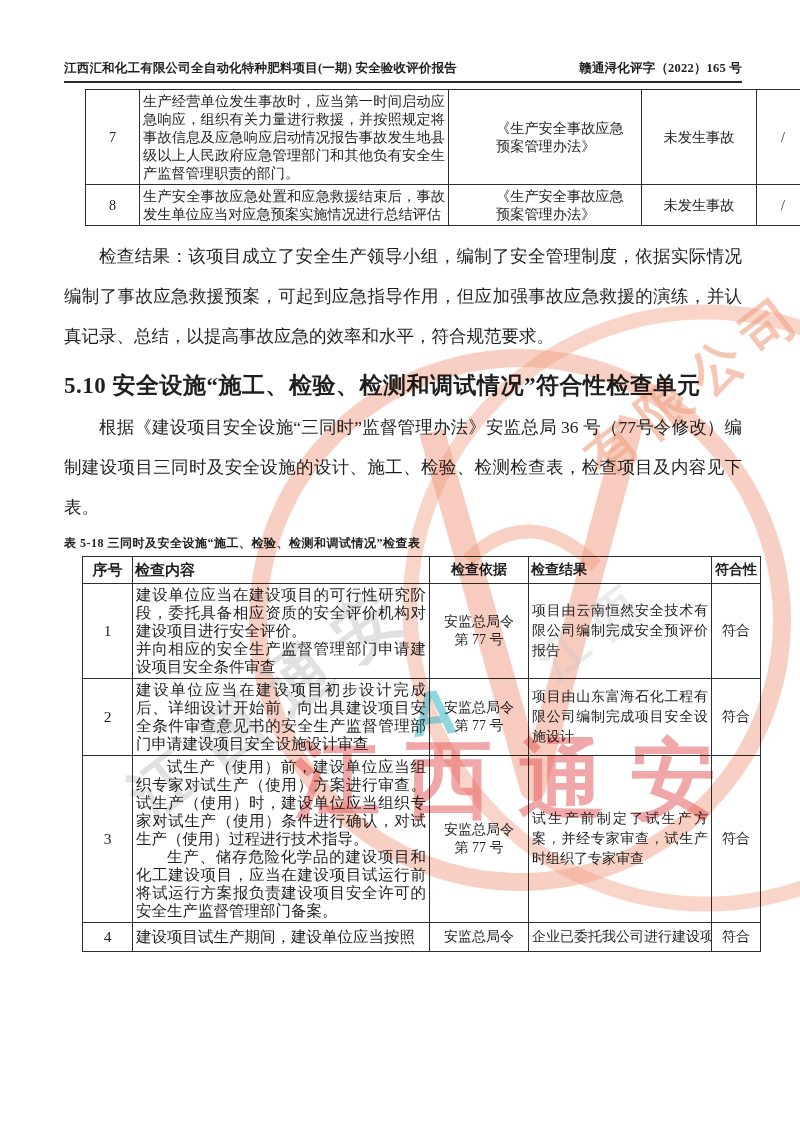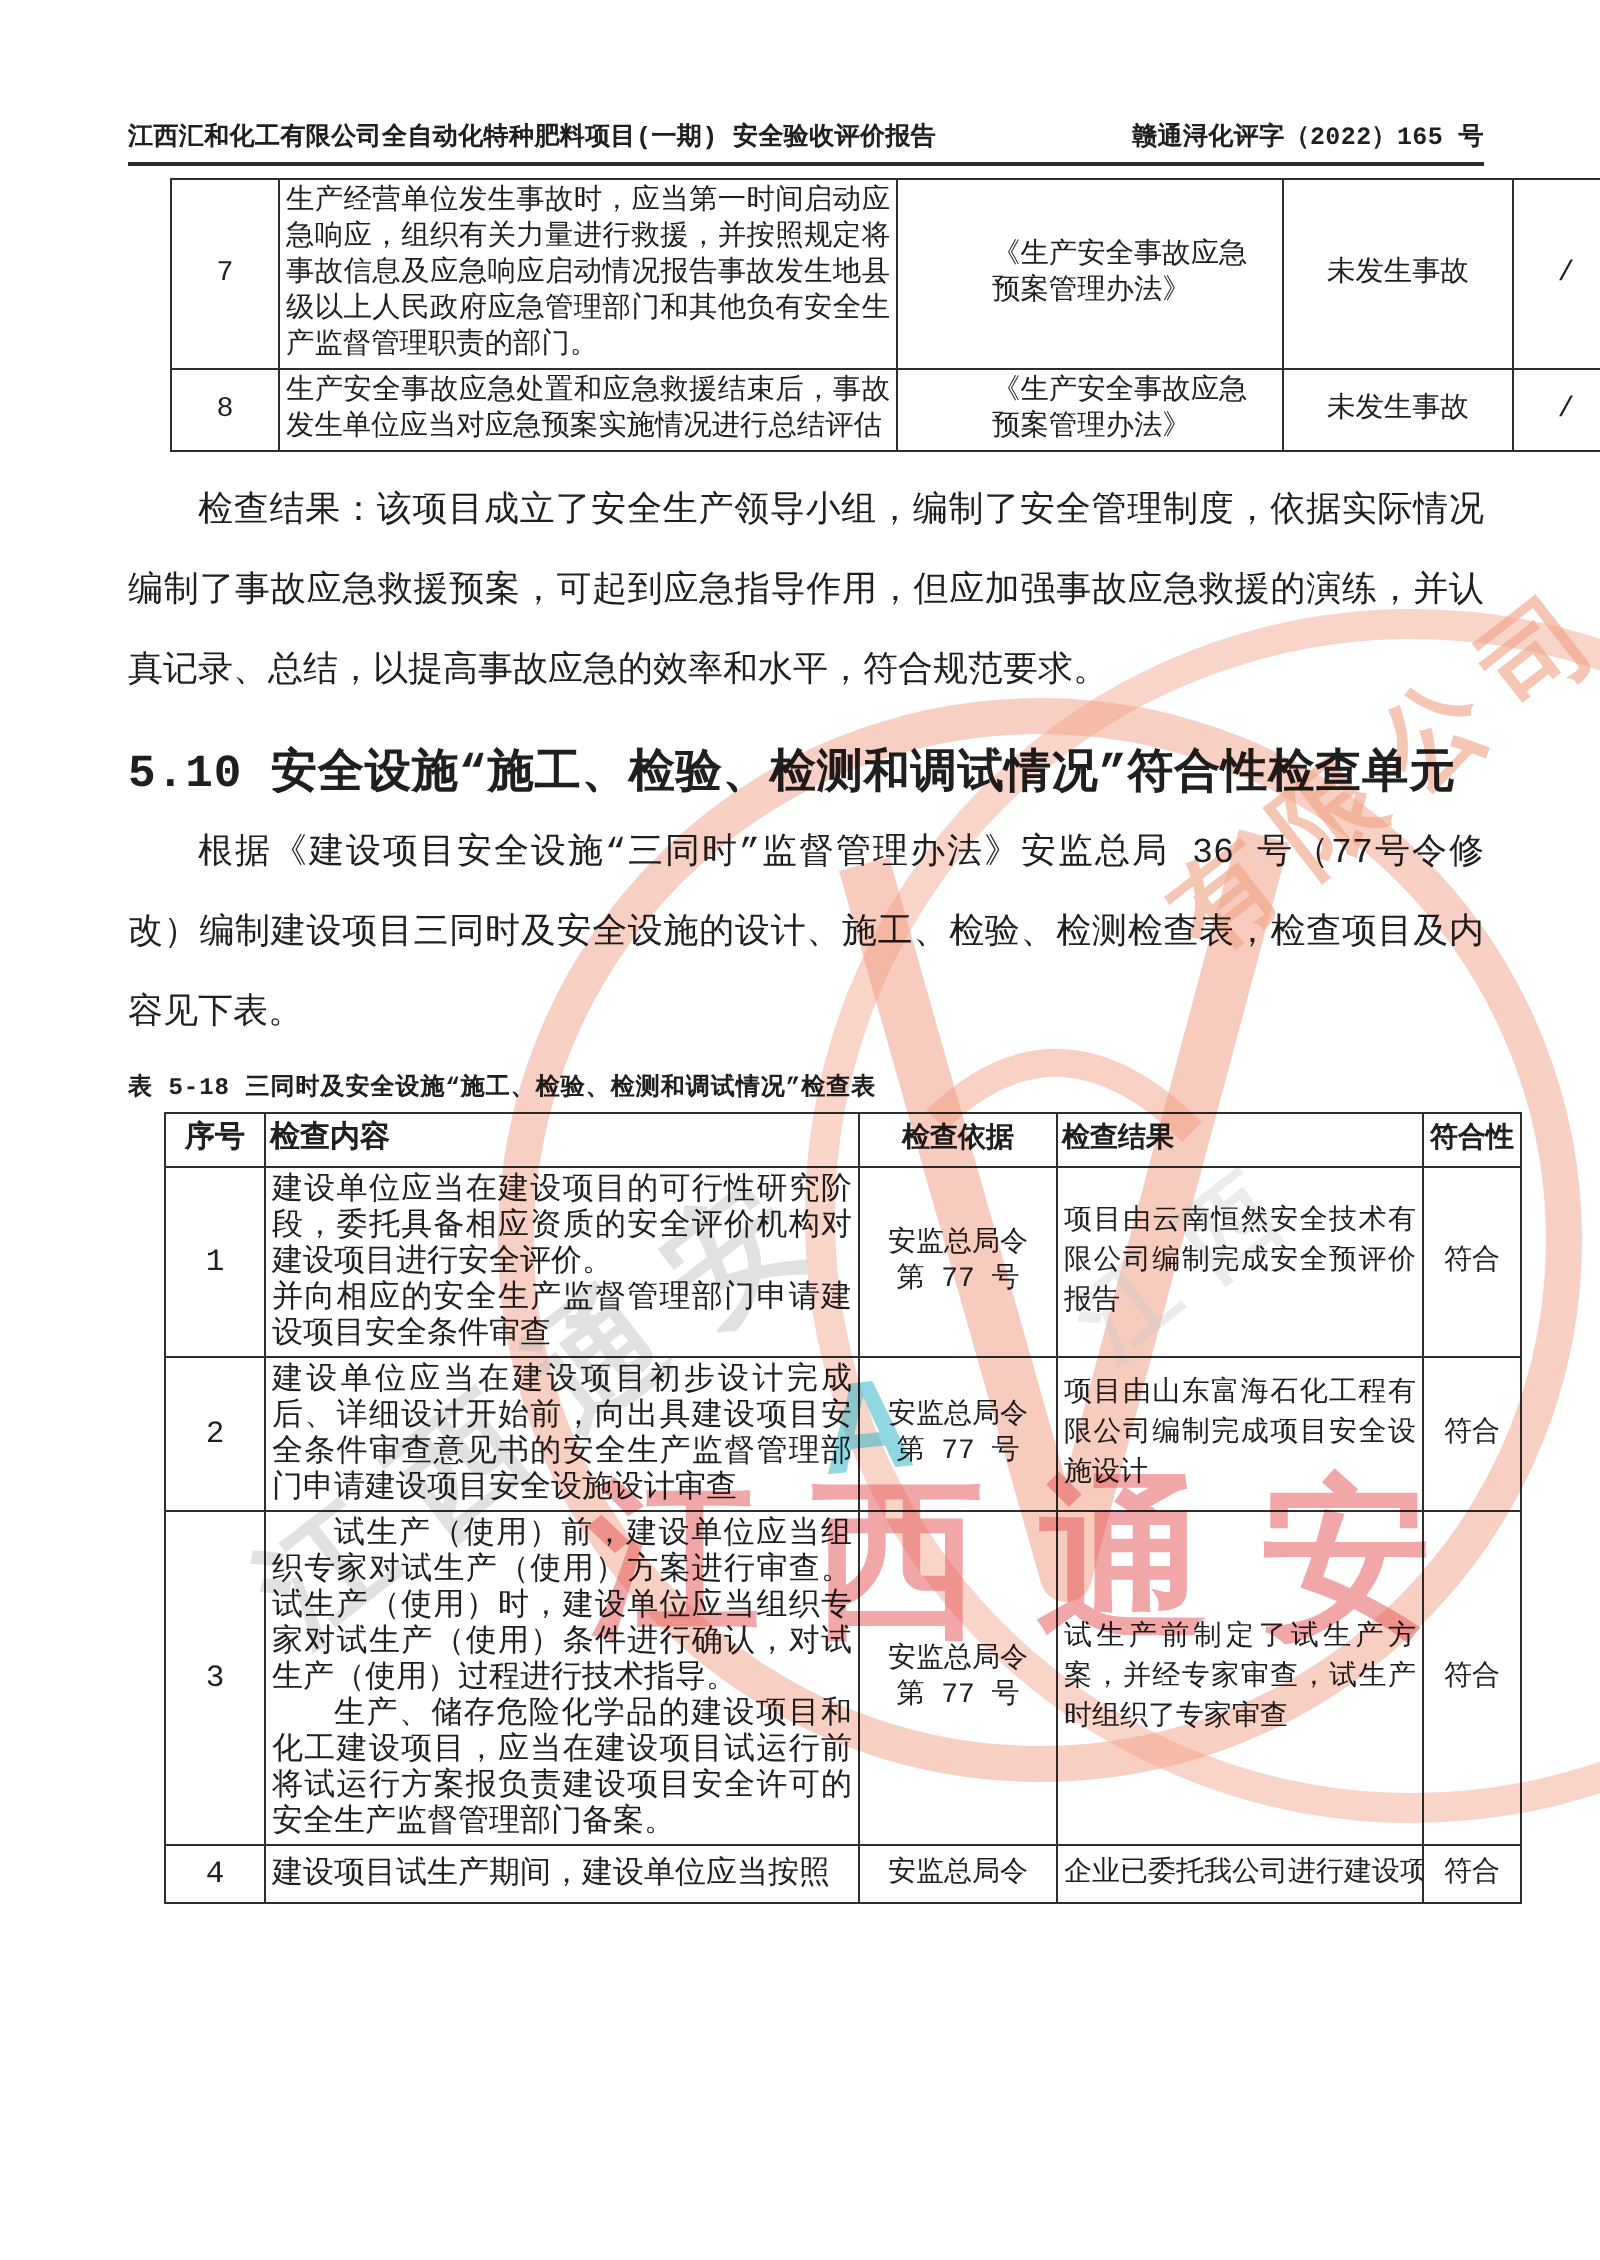--- a/index.html
+++ b/index.html
@@ -1,21 +1,21 @@
 <!DOCTYPE html>
 <html><head>
 <meta charset="utf-8">
 <style>
   html,body{margin:0;padding:0;background:#e8e8e8;}
   .page{
     position:relative;width:800px;height:1130px;background:#ffffff;
     margin:0 auto;overflow:hidden;
     font-family:"Liberation Serif","DejaVu Serif",serif;color:#1f1f1f;
   }
-  .content{position:absolute;left:64px;top:60px;width:678px;z-index:2;font-family:Liberation Mono, monospace;}
+  .content{position:absolute;left:64px;top:60px;width:678px;z-index:2;}
 
   
   .page-header{
     display:flex;justify-content:space-between;align-items:flex-end;
     font-size:12.5px;font-weight:bold;letter-spacing:.2px;
     border-bottom:2px solid #2c2c2c;padding-bottom:4px;
   }
 
   
   table{border-collapse:collapse;table-layout:fixed;}

